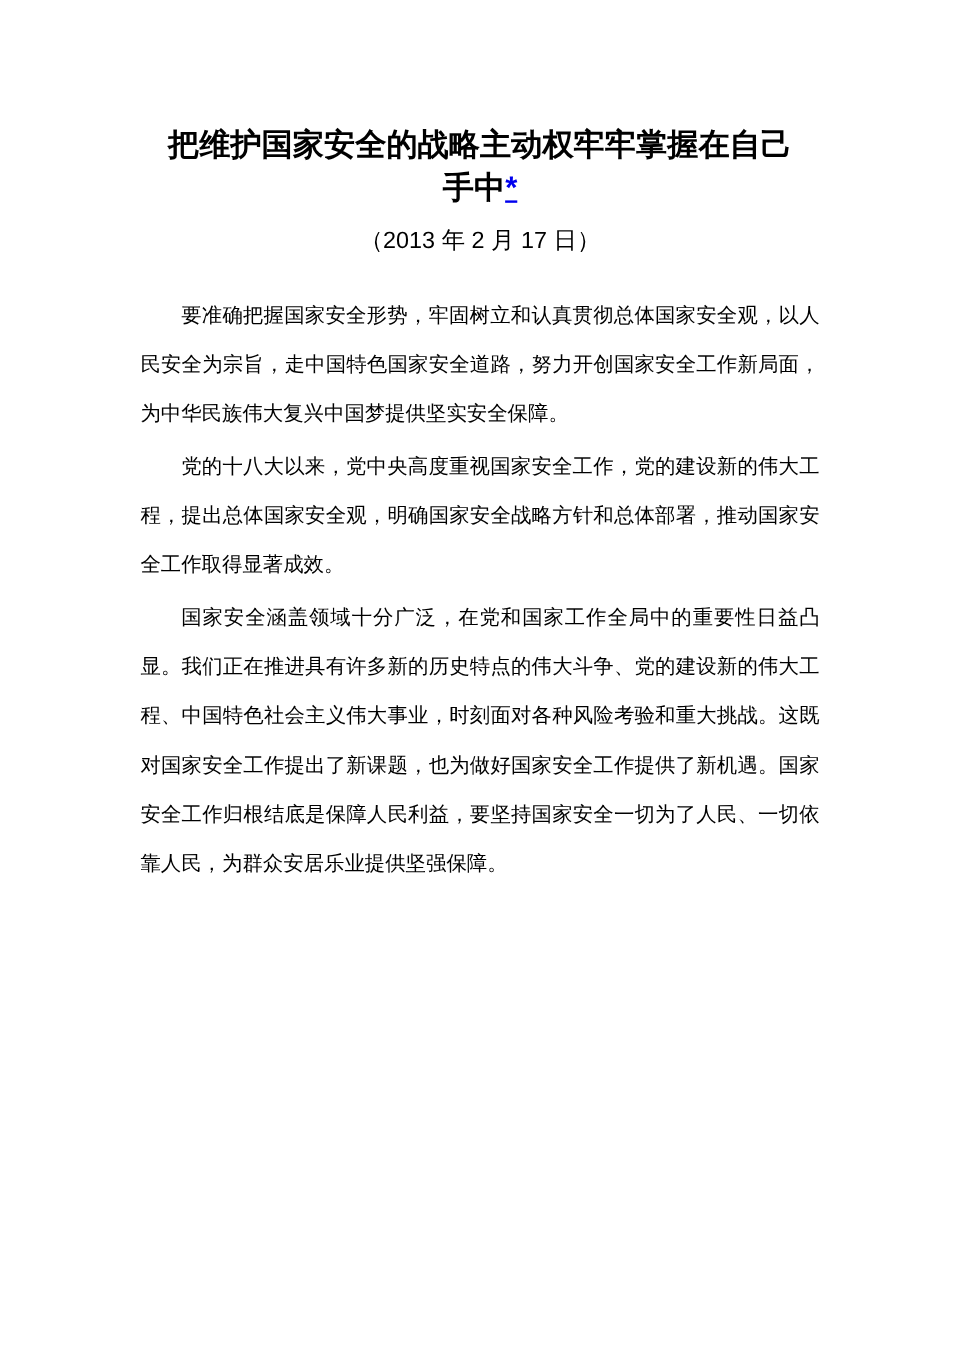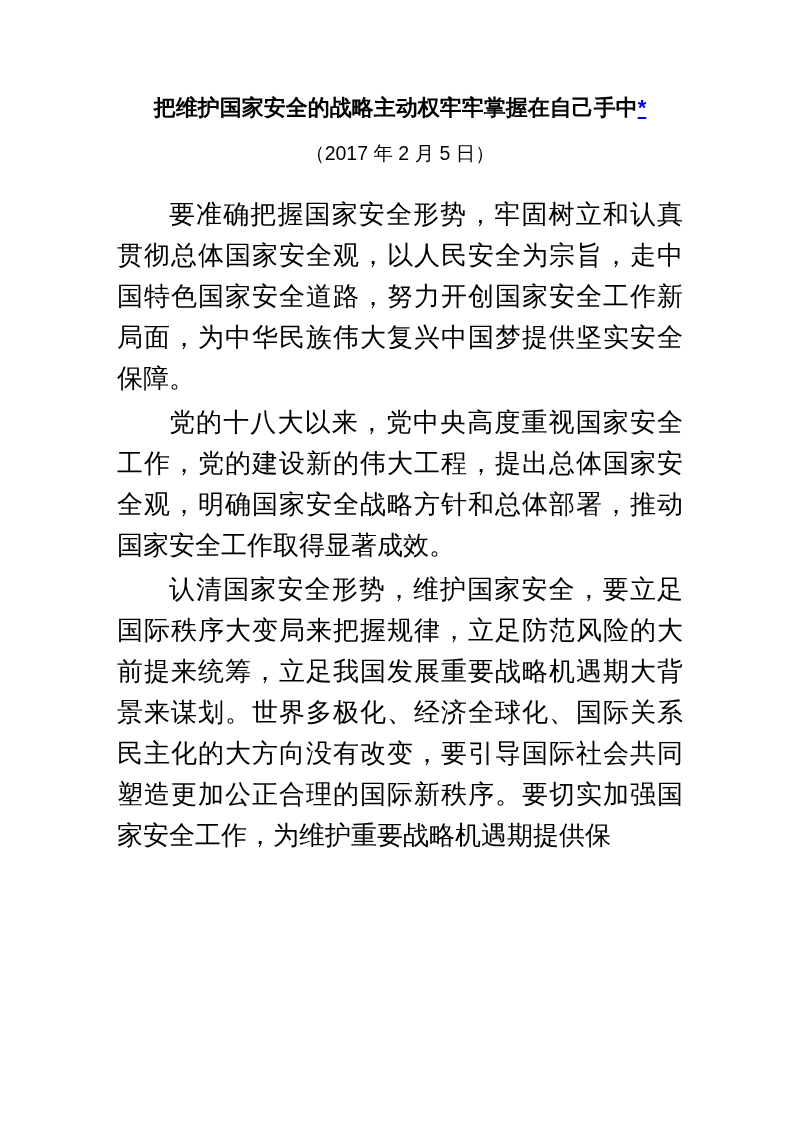--- a/index.html
+++ b/index.html
@@ -18,22 +18,22 @@
     width: 800px;
     height: 1130px;
     background: #ffffff;
     box-sizing: border-box;
     overflow: hidden;
   }
   .content {
     padding: 90px 117px 0 117px; 
   }
   .doc-title {
-    margin: 0;
-    font-size: 22px;
+    margin: 12px;
+    font-size: 26px;
     line-height: 36px;
     font-weight: 700;
     text-align: center;
     color: #000000;
   }
   .footnote-link {
     font-weight: 700;
     text-decoration: underline;
     cursor: pointer;
   }
@@ -43,38 +43,38 @@
     line-height: 30px;
     font-weight: 400;
     text-align: center;
     color: #000000;
   }
   .doc-body {
     margin-top: 26px;
   }
   .doc-body p {
     margin: 0 0 3px 0;
-    font-size: 26px;
+    font-size: 17px;
     line-height: 41px;
     text-align: justify;
     text-justify: inter-character;
     text-indent: 2em;
     color: #000000;
   }
 </style>
 </head>
 <body>
 
 <div class="page">
   <div class="content">
 
     <h1 class="doc-title"><span>把维护国家安全的战略主动权牢牢掌握在自己手中</span><a class="footnote-link" style="color: rgb(0, 0, 238);">*</a></h1>
 
-    <p class="doc-date">（2017 年 2 月 5 日）</p>
+    <p class="doc-date">（2013 年 2 月 17 日）</p>
 
     <div class="doc-body">
       <p>要准确把握国家安全形势，牢固树立和认真贯彻总体国家安全观，以人民安全为宗旨，走中国特色国家安全道路，努力开创国家安全工作新局面，为中华民族伟大复兴中国梦提供坚实安全保障。</p>
       <p>党的十八大以来，党中央高度重视国家安全工作，党的建设新的伟大工程，提出总体国家安全观，明确国家安全战略方针和总体部署，推动国家安全工作取得显著成效。</p>
-      <p>认清国家安全形势，维护国家安全，要立足国际秩序大变局来把握规律，立足防范风险的大前提来统筹，立足我国发展重要战略机遇期大背景来谋划。世界多极化、经济全球化、国际关系民主化的大方向没有改变，要引导国际社会共同塑造更加公正合理的国际新秩序。要切实加强国家安全工作，为维护重要战略机遇期提供保</p>
+      <p>国家安全涵盖领域十分广泛，在党和国家工作全局中的重要性日益凸显。我们正在推进具有许多新的历史特点的伟大斗争、党的建设新的伟大工程、中国特色社会主义伟大事业，时刻面对各种风险考验和重大挑战。这既对国家安全工作提出了新课题，也为做好国家安全工作提供了新机遇。国家安全工作归根结底是保障人民利益，要坚持国家安全一切为了人民、一切依靠人民，为群众安居乐业提供坚强保障。</p>
     </div>
 
   </div>
 </div>
 
 </body></html>

